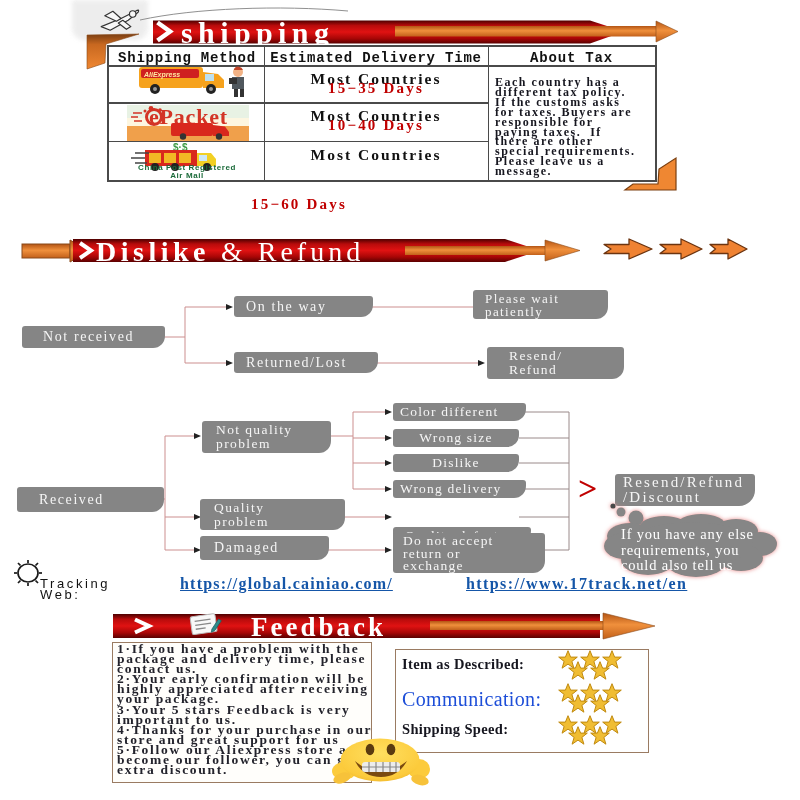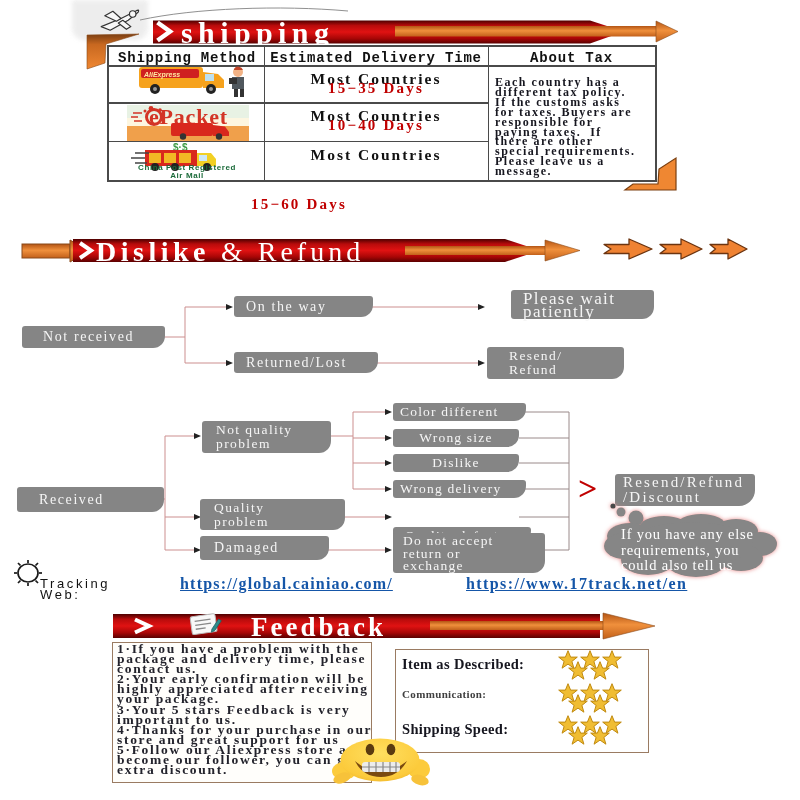--- a/index.html
+++ b/index.html
@@ -186,21 +186,21 @@
   <g fill="#222">
     <polygon points="226,24 233,27 226,30"></polygon>
     <polygon points="226,80 233,83 226,86"></polygon>
     <polygon points="478,24 485,27 478,30"></polygon>
     <polygon points="478,80 485,83 478,86"></polygon>
   </g>
 </svg>
 <div class="gbox" style="left:22px;top:326px;width:122px;height:22px;font-size:14px;line-height:22px;letter-spacing:1.6px;padding-left:21px;">Not received</div>
 <div class="gbox" style="left:234px;top:296px;width:127px;height:21px;font-size:14px;line-height:21px;letter-spacing:1.6px;padding-left:12px;">On the way</div>
 <div class="gbox" style="left:234px;top:352px;width:132px;height:21px;font-size:14px;line-height:21px;letter-spacing:1.6px;padding-left:12px;">Returned/Lost</div>
-<div class="gbox" style="left:511px;top:290px;width:115px;height:27px;font-size:17px;line-height:13px;letter-spacing:1.4px;padding:2px 16px 0 12px;">Please wait<br>patiently</div>
+<div class="gbox" style="left:473px;top:290px;width:115px;height:27px;font-size:13px;line-height:13px;letter-spacing:1.4px;padding:2px 8px 0 12px;">Please wait<br>patiently</div>
 <div class="gbox" style="left:487px;top:347px;width:115px;height:30px;font-size:13.5px;line-height:14px;letter-spacing:1.4px;padding:2px 0 0 22px;">Resend/<br>Refund</div>
 
 <svg class="abs" style="left:0;top:395px;" width="800" height="185" viewBox="0 0 800 185">
   <g stroke="#cc8f8f" stroke-width="1" fill="none">
     <path d="M142 104 H165 M165 41 V155 M165 41 H194 M165 122 H194 M165 155 H194"></path>
     <path d="M317 41 H353 M353 17 V94 M353 17 H385 M353 43 H385 M353 68 H385 M353 94 H385"></path>
     <path d="M315 122 H385 M315 155 H385"></path>
   </g>
   <g stroke="#9a8a8a" stroke-width="1" fill="none">
     <path d="M519 17 H569 M519 43 H569 M519 68 H569 M519 94 H569 M519 122 H569 M519 155 H569 M569 17 V155"></path>
@@ -299,21 +299,21 @@
     <path d="M20 15 l8 -9 2.5 2 -8 9 -3.5 1z" fill="#2e8b8b" stroke="#1a5f5f" stroke-width="0.7"></path>
   </g>
 </svg>
 <div class="abs" style="left:251px;top:612px;font-size:27px;font-weight:bold;letter-spacing:3px;color:#fff;">Feedback</div>
 
 <div class="abs" style="left:112px;top:642px;width:258px;height:139px;border:1.2px solid #9a7b62;background:#fffefb;"></div>
 <div class="abs" style="left:117px;top:644px;width:256px;font-weight:bold;font-size:13.5px;line-height:10.1px;letter-spacing:1.7px;color:#23232c;">1·If you have a problem with the<br>package and delivery time, please<br>contact us.<br>2·Your early confirmation will be<br>highly appreciated after receiving<br>your package.<br>3·Your 5 stars Feedback is very<br>important to us.<br>4·Thanks for your purchase in our<br>store and great support for us<br>5·Follow our Aliexpress store and<br>become our follower, you can get<br>extra discount.</div>
 
 <div class="abs" style="left:395px;top:649px;width:252px;height:102px;border:1.2px solid #9a7b62;background:#fff;"></div>
 <div class="abs" style="left:402px;top:655.5px;font-weight:bold;font-size:14.5px;letter-spacing:0.35px;color:#16161f;">Item as Described:</div>
-<div class="abs" style="left:402px;top:687.5px;font-weight:bold;font-size:11px;letter-spacing:0.35px;color:#404040;">Communication:</div>
+<div class="abs" style="left:402px;top:687.5px;font-weight:normal;font-size:20px;letter-spacing:0.35px;color:#1d4ed8;">Communication:</div>
 <div class="abs" style="left:402px;top:720.5px;font-weight:bold;font-size:14.5px;letter-spacing:0.35px;color:#16161f;">Shipping Speed:</div>
 <svg class="abs" style="left:550px;top:650px;" width="90" height="105" viewBox="0 0 90 105">
   <defs>
     <g id="star">
       <path d="M0,-9.3 L2.6,-2.9 L9.3,-2.9 L3.9,1.4 L5.9,8.2 L0,4.1 L-5.9,8.2 L-3.9,1.4 L-9.3,-2.9 L-2.6,-2.9 Z" fill="#f0bd33" stroke="#c08a10" stroke-width="1"></path>
     </g>
   </defs>
   <use href="#star" x="18" y="10"></use>
       <use href="#star" x="40" y="10"></use>
       <use href="#star" x="62" y="10"></use>

